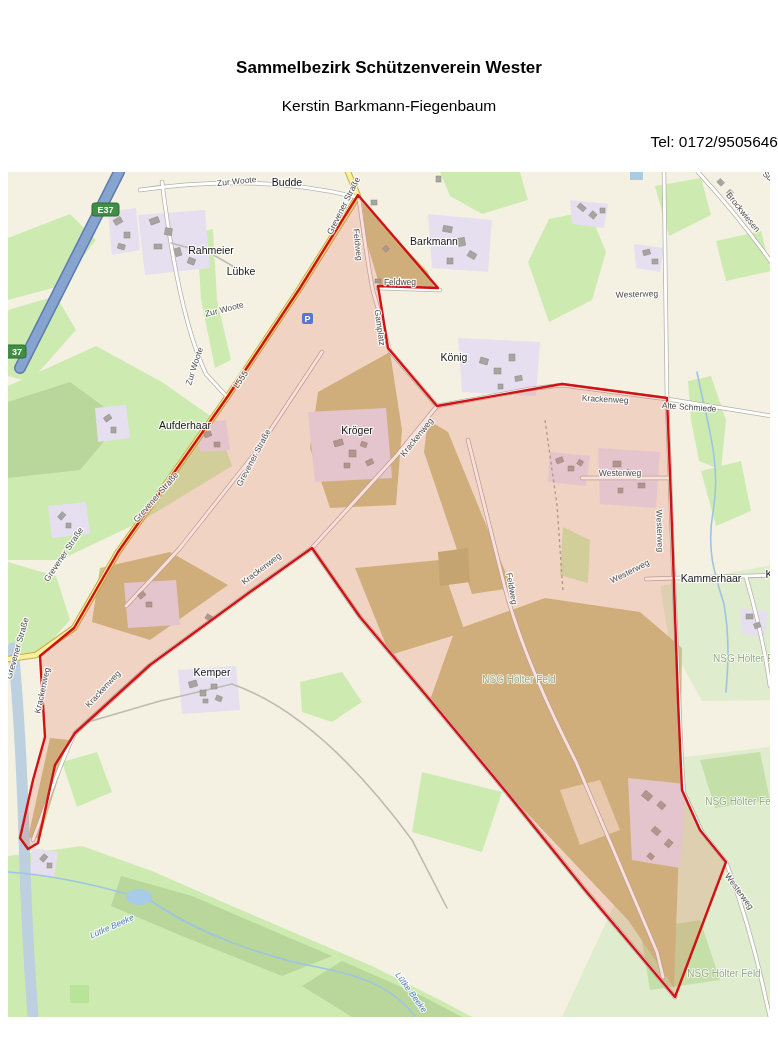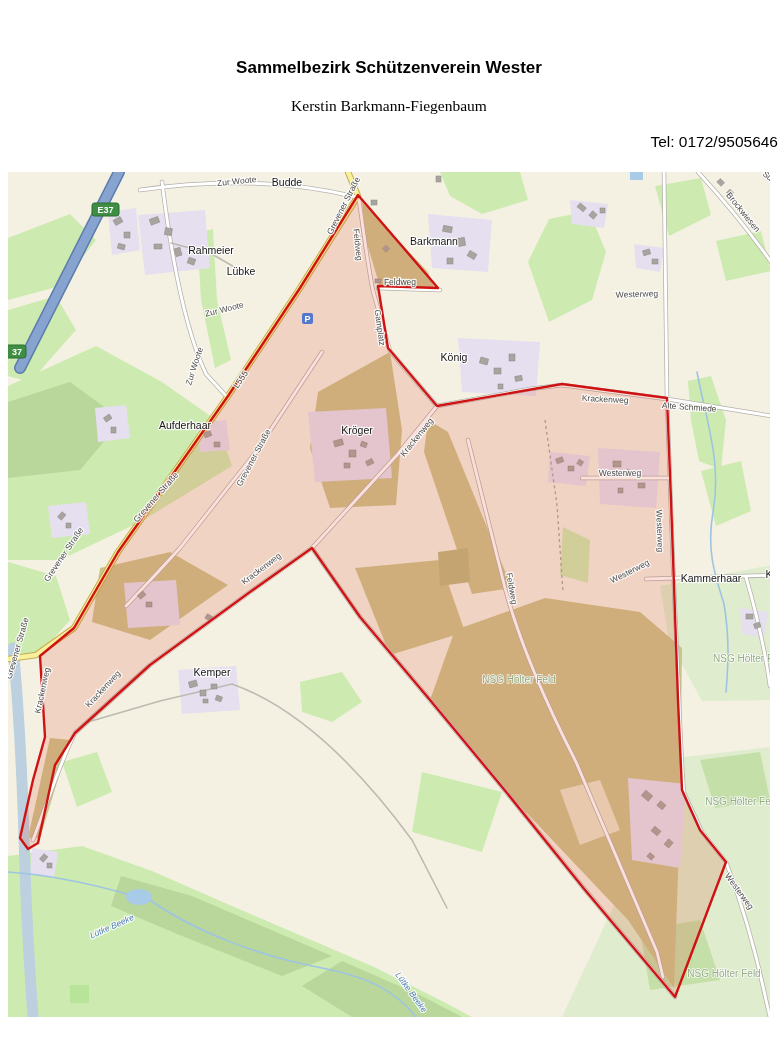--- a/index.html
+++ b/index.html
@@ -1,19 +1,19 @@
 <!DOCTYPE html>
 <html><head>
 <meta charset="utf-8">
 <style>
   html,body{margin:0;padding:0;background:#ffffff;}
   body{width:778px;height:1042px;position:relative;font-family:"Liberation Sans",sans-serif;overflow:hidden;}
   .hdr-line{position:absolute;left:0;width:778px;text-align:center;color:#000;}
   #hdr-title{top:58px;font-size:17px;font-weight:bold;}
-  #hdr-name{top:97px;font-size:15.5px;font-family:Liberation Serif, serif;}
+  #hdr-name{top:97px;font-size:15.5px;}
   #hdr-tel{top:133px;font-size:15.5px;text-align:right;}
   #map-wrap{position:absolute;left:8px;top:172px;width:762px;height:845px;}
   svg text{paint-order:stroke;stroke:rgba(255,255,255,0.85);stroke-width:2.4px;stroke-linejoin:round;}
   .rl{font-size:8.5px;fill:#4d4d4d;text-anchor:middle;}
   .pl{font-size:10.5px;fill:#161616;text-anchor:middle;}
   .al{font-size:10px;fill:#93ab85;text-anchor:middle;stroke-width:1.6px;}
   .wl{font-size:8.5px;fill:#4d7fb5;font-style:italic;text-anchor:middle;}
   .badge-txt{font-size:9px;fill:#fff;font-weight:bold;text-anchor:middle;stroke:none;}
   .cas{fill:none;stroke:#b4b1aa;stroke-width:4.4;stroke-linecap:round;stroke-linejoin:round;}
   .fil{fill:none;stroke:#ffffff;stroke-width:2.9;stroke-linecap:round;stroke-linejoin:round;}

